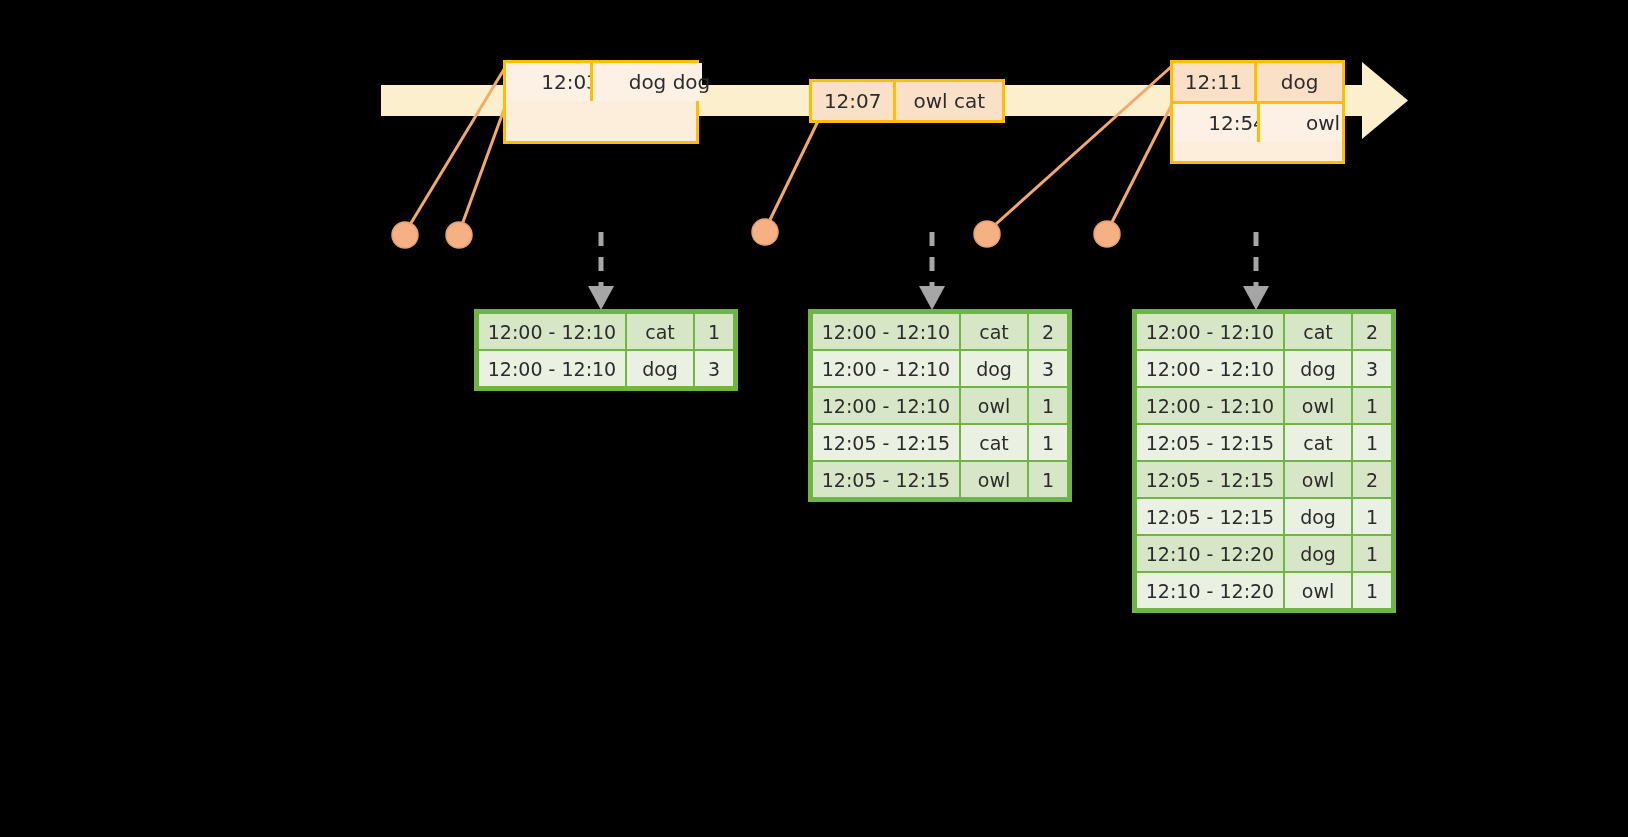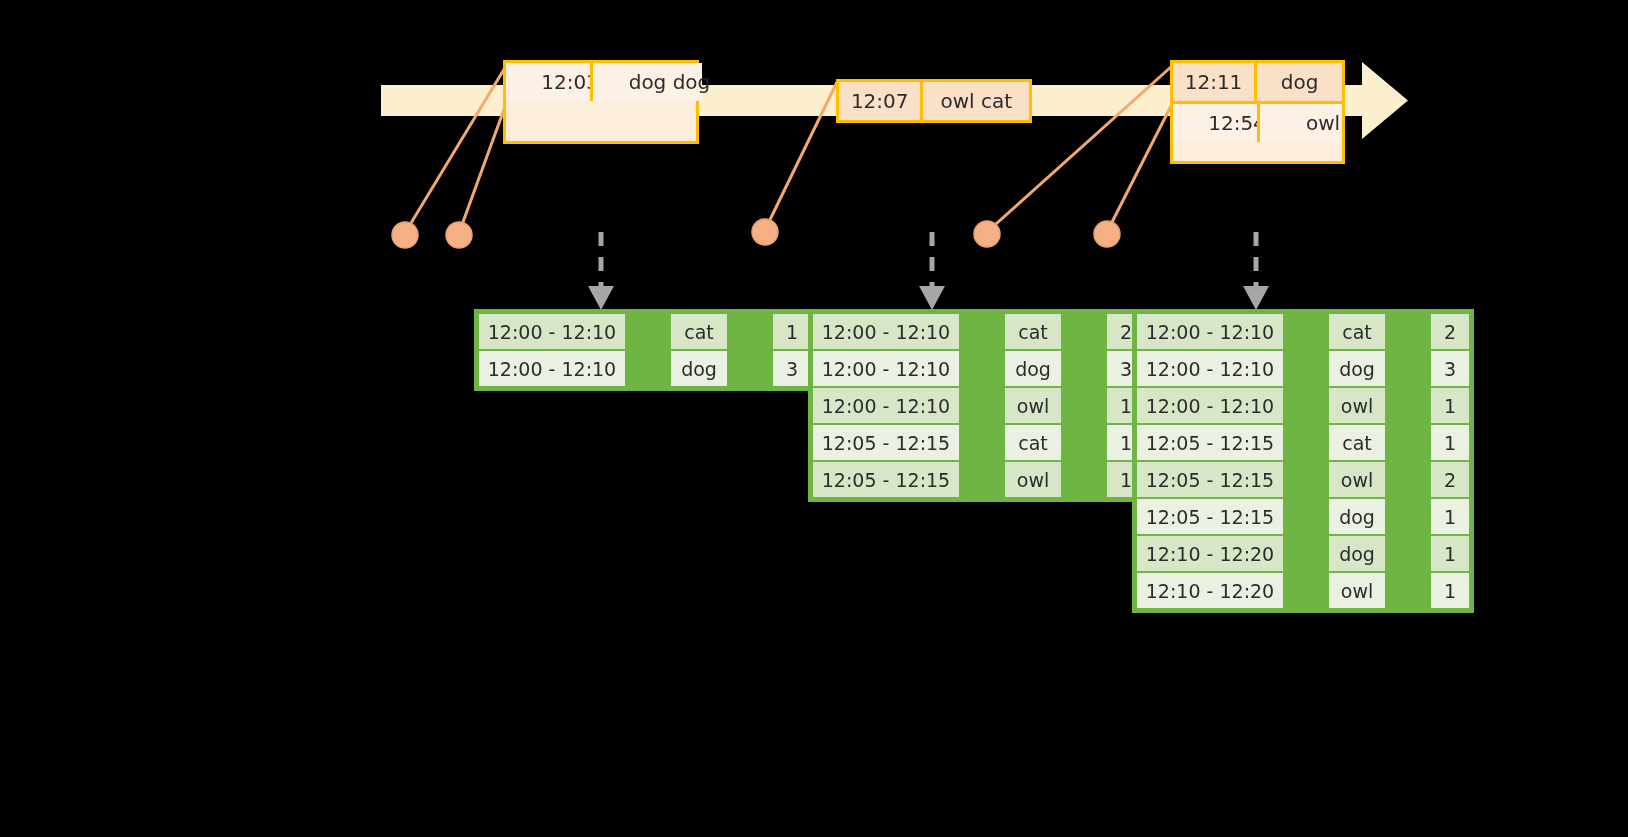--- a/index.html
+++ b/index.html
@@ -16,26 +16,26 @@
   .evt-cell{box-sizing:border-box;display:flex;align-items:center;justify-content:center;
             font-size:20px;color:#2b2b2b;height:38px;white-space:nowrap;}
   .evt-cell.time{width:84px;}
   .evt-cell.payload{width:112px;border-left:3px solid #FFBF00;}
   .shade-a{background:#FBE0C8;}
   .shade-b{background:#FDF1E6;padding-left:44px;}
 
   
   .res-table{position:absolute;border:4px solid #6EB544;box-sizing:border-box;
              background:#6EB544;z-index:5;}
-  .res-row{display:flex;box-sizing:border-box;gap:44px;}
+  .res-row{display:flex;box-sizing:border-box;}
   .res-cell{box-sizing:border-box;display:flex;align-items:center;justify-content:center;
             font-size:19px;color:#2b2b2b;height:37px;white-space:nowrap;
             border:1px solid #6EB544;}
   .res-cell.win{width:148px;}
-  .res-cell.key{width:58px;}
+  .res-cell.key{width:68px;}
   .res-cell.cnt{width:40px;}
   .g-a{background:#D8E6C8;}
   .g-b{background:#EAF1E3;}
 </style>
 </head>
 <body>
 
 <div id="stage">
 
   <svg id="wires" viewBox="0 0 1628 837">
@@ -72,21 +72,21 @@
     </g>
   </svg>
 
   <div class="evt-box" style="left:503px;top:60px;width:196px;height:84px;">
     <div class="evt-row">
       <div class="evt-cell time shade-b">12:03</div>
       <div class="evt-cell payload shade-b">dog dog</div>
     </div>
   </div>
 
-  <div class="evt-box" style="left:836px;top:79px;width:196px;height:44px;">
+  <div class="evt-box" style="left:809px;top:79px;width:196px;height:44px;">
     <div class="evt-row">
       <div class="evt-cell time shade-a">12:07</div>
       <div class="evt-cell payload shade-a">owl cat</div>
     </div>
   </div>
 
   <div class="evt-box" style="left:1170px;top:60px;width:175px;height:104px;">
     <div class="evt-row">
       <div class="evt-cell time shade-a">12:11</div>
       <div class="evt-cell payload shade-a" style="width:91px;">dog</div>

